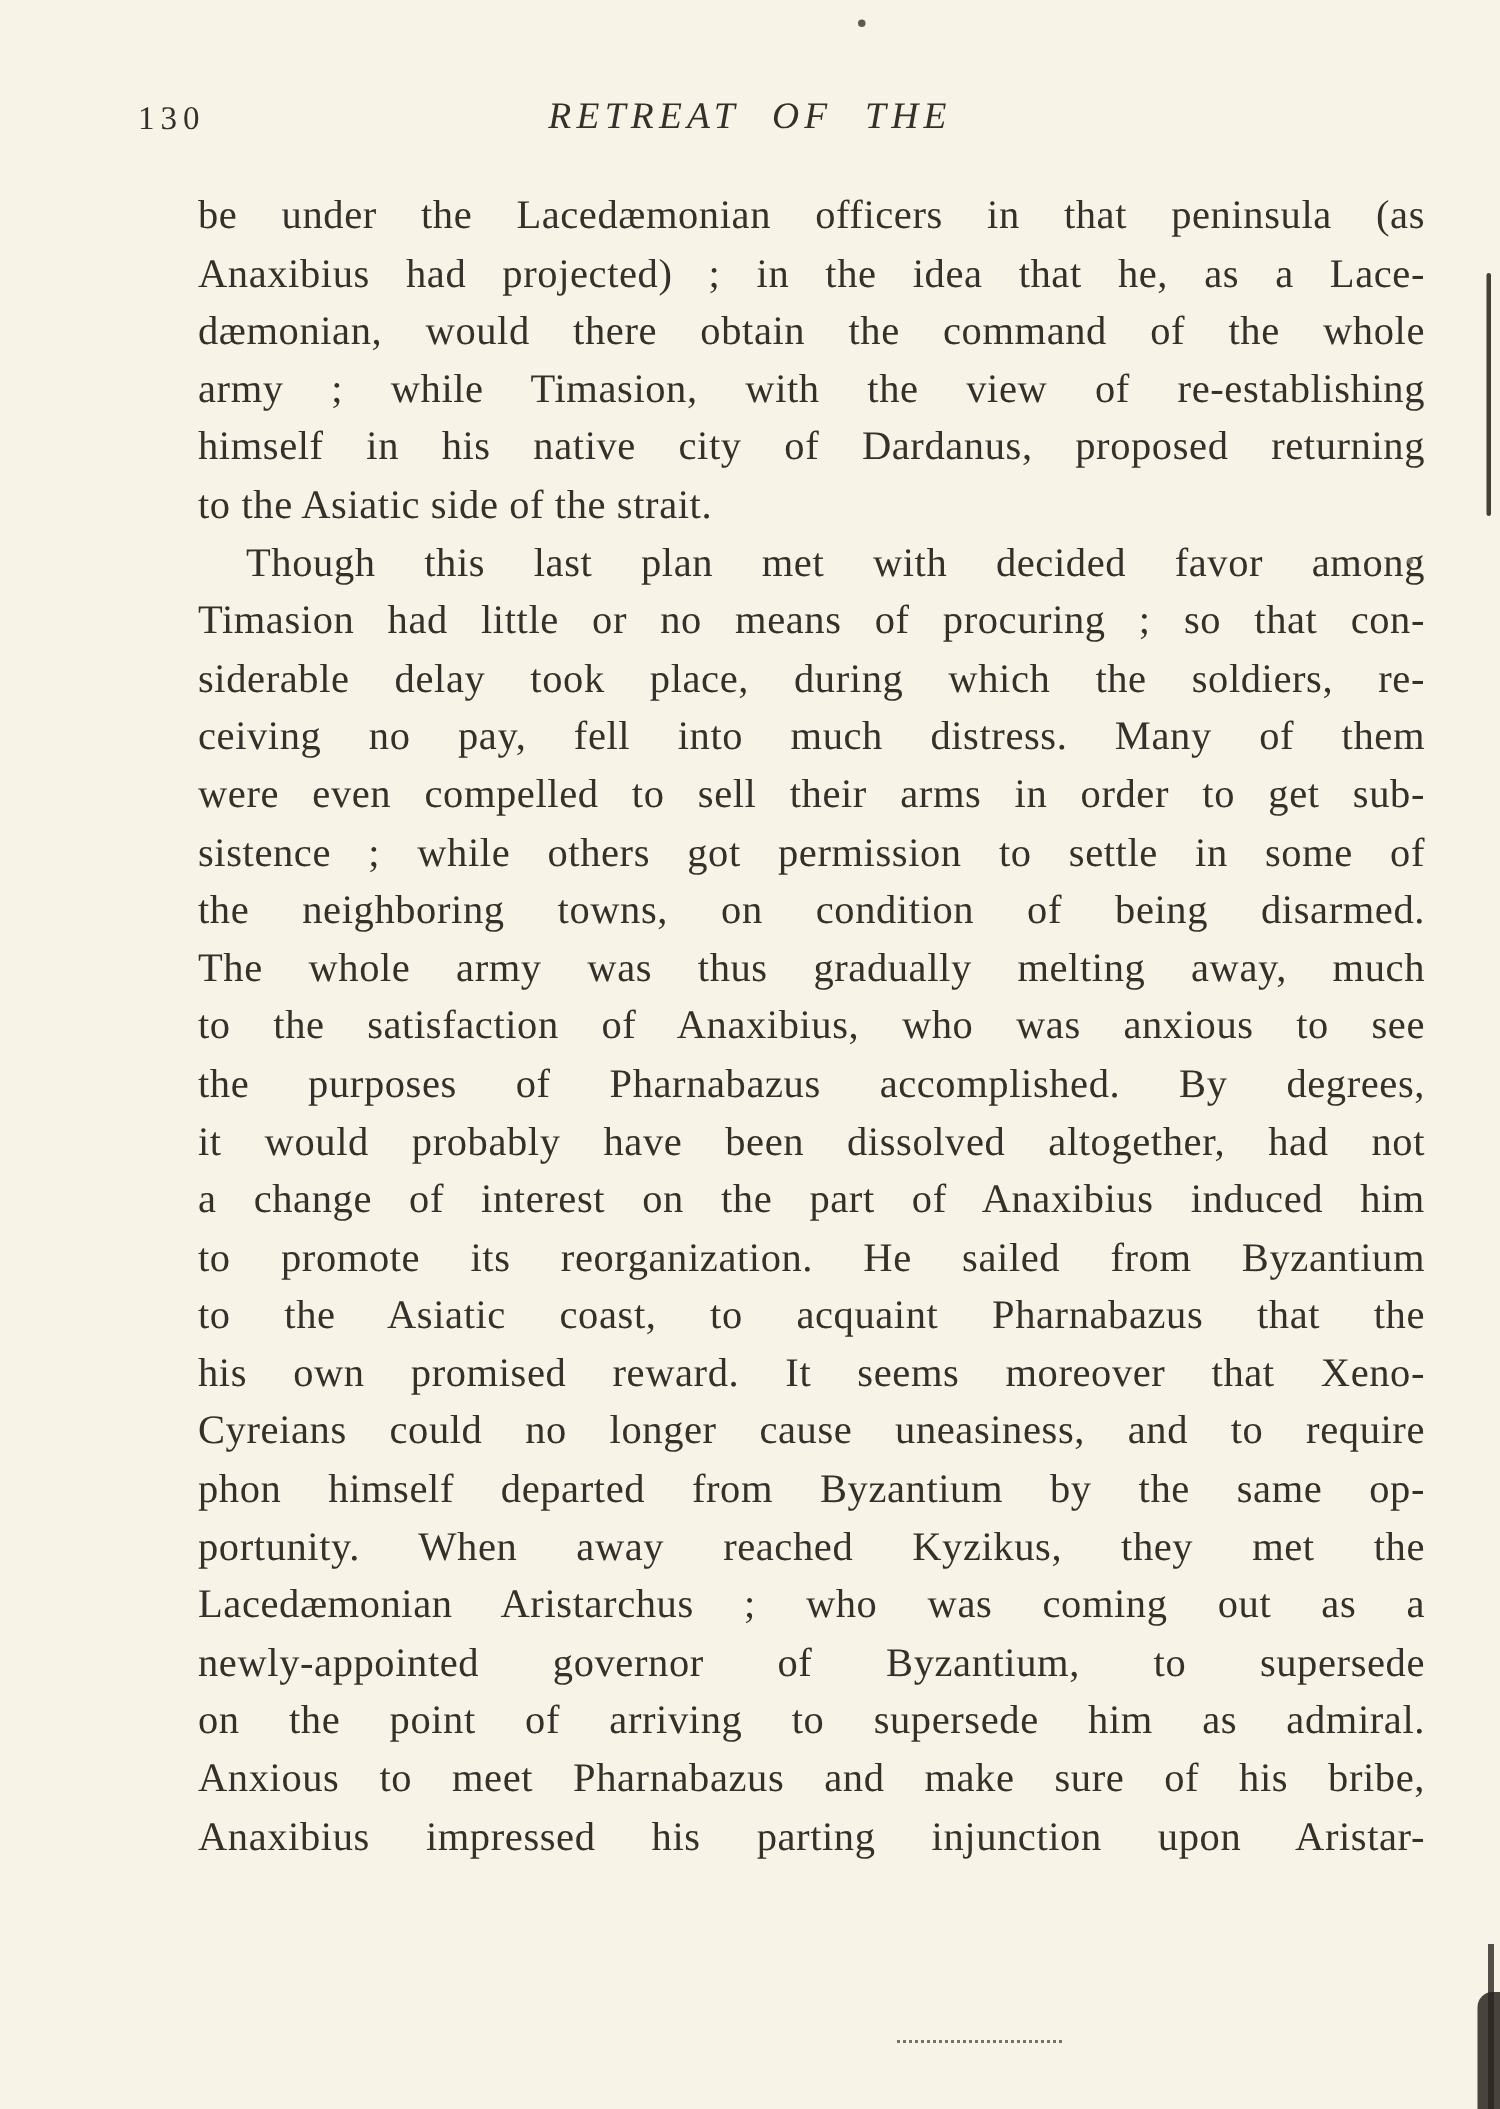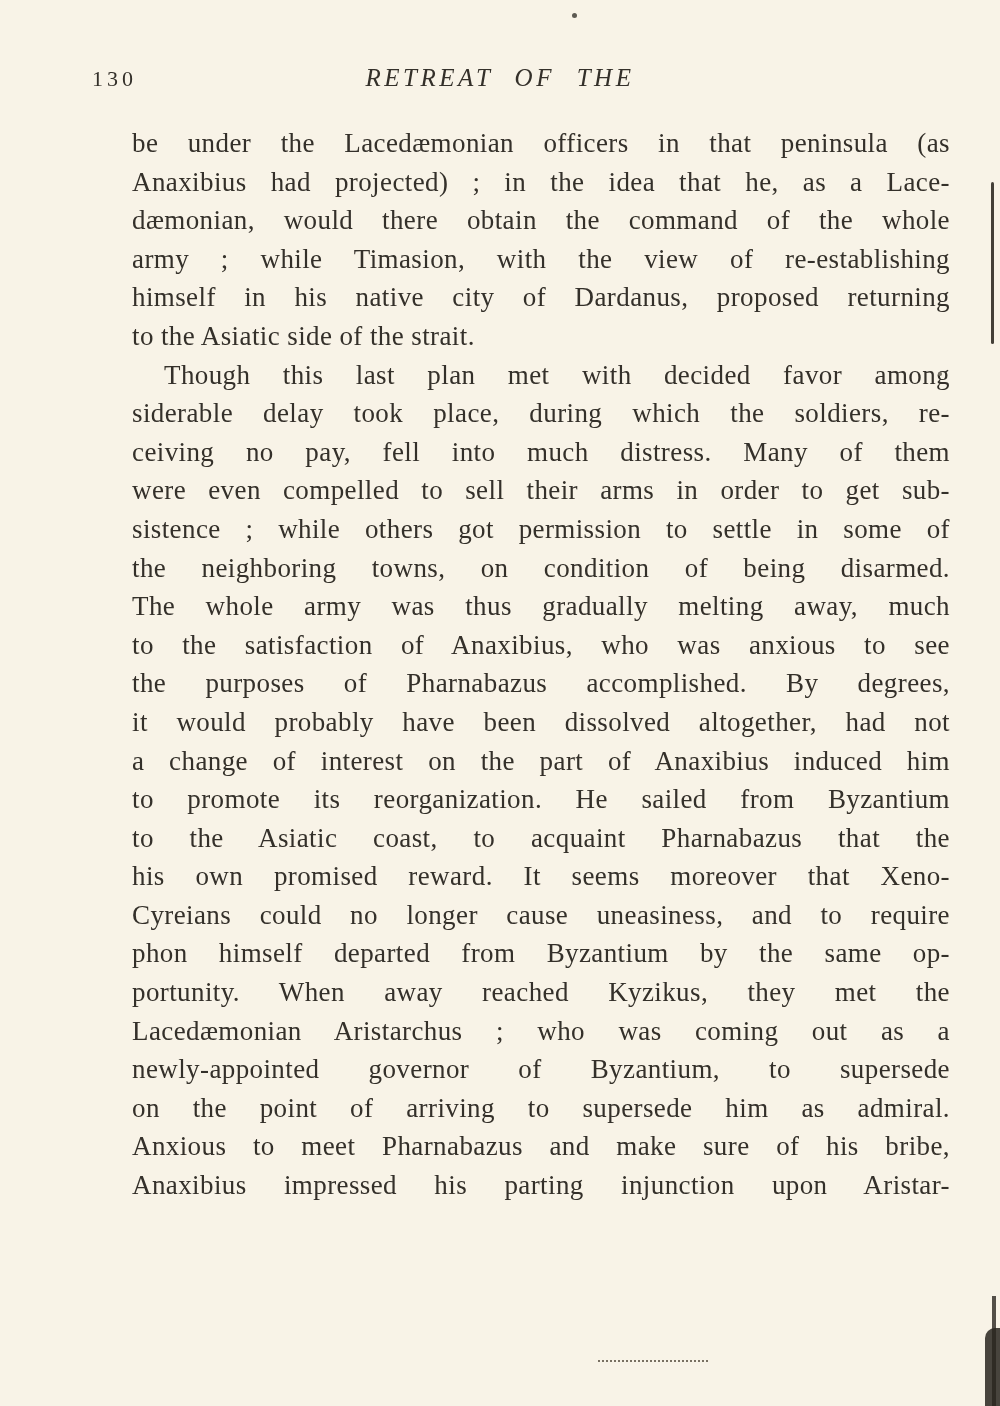--- a/index.html
+++ b/index.html
@@ -103,20 +103,21 @@
   </div>
 
   <div class="body-block" id="page-body">
       <div class="line">be under the Lacedæmonian officers in that peninsula (as</div>
       <div class="line">Anaxibius had projected) ; in the idea that he, as a Lace-</div>
       <div class="line">dæmonian, would there obtain the command of the whole</div>
       <div class="line">army ; while Timasion, with the view of re-establishing</div>
       <div class="line">himself in his native city of Dardanus, proposed returning</div>
       <div class="line short-last">to the Asiatic side of the strait.</div>
       <div class="line indent">Though this last plan met with decided favor among</div>
+      <div class="line">Timasion had little or no means of procuring ; so that con-</div>
       <div class="line">siderable delay took place, during which the soldiers, re-</div>
       <div class="line">ceiving no pay, fell into much distress.  Many of them</div>
       <div class="line">were even compelled to sell their arms in order to get sub-</div>
       <div class="line">sistence ; while others got permission to settle in some of</div>
       <div class="line">the neighboring towns, on condition of being disarmed.</div>
       <div class="line">The whole army was thus gradually melting away, much</div>
       <div class="line">to the satisfaction of Anaxibius, who was anxious to see</div>
       <div class="line">the purposes of Pharnabazus accomplished.  By degrees,</div>
       <div class="line">it would probably have been dissolved altogether, had not</div>
       <div class="line">a change of interest on the part of Anaxibius induced him</div>

